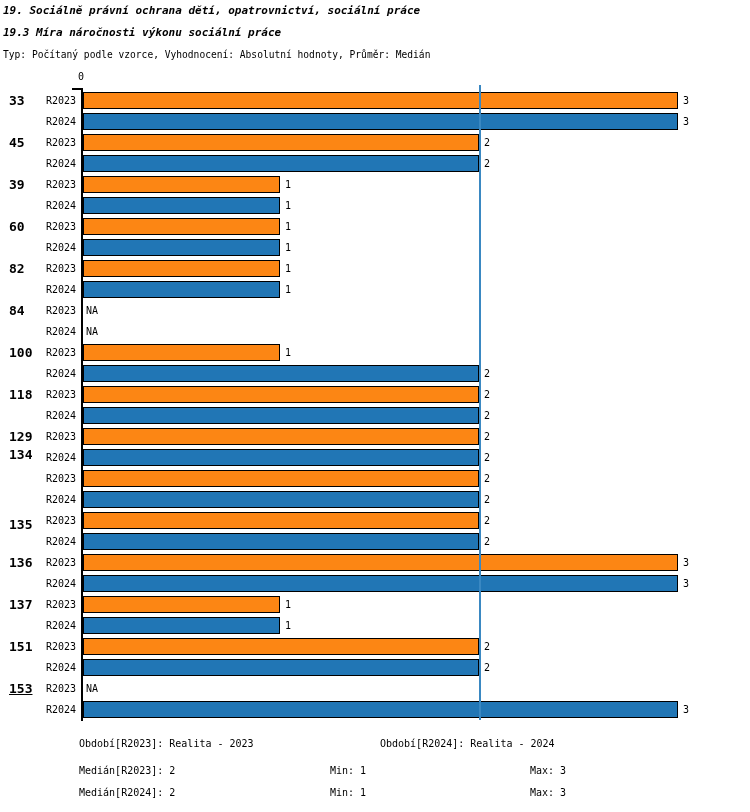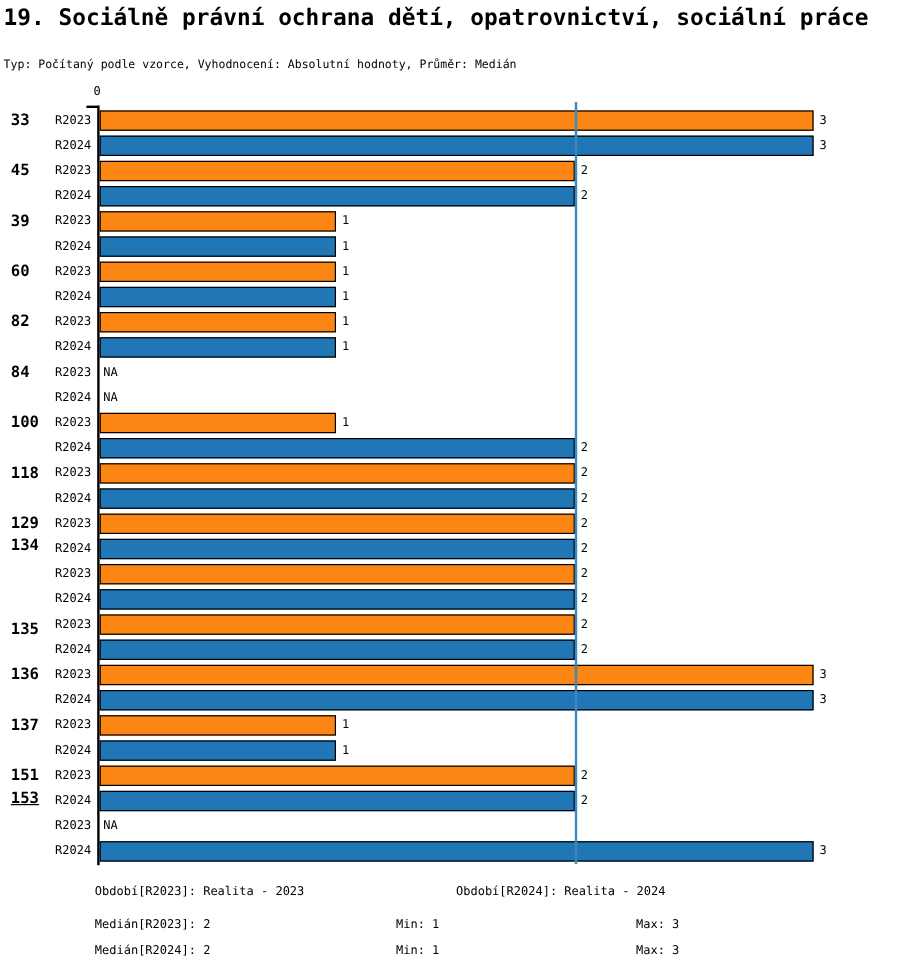--- a/index.html
+++ b/index.html
@@ -1,38 +1,39 @@
 <!DOCTYPE html>
 <html><head>
 <meta charset="utf-8">
 <style>
   html,body { margin:0; padding:0; background:#ffffff; }
   body { width:750px; height:812px; font-family:"DejaVu Sans Mono", monospace; color:#000; }
   .page { position:relative; width:750px; height:812px; overflow:hidden; background:#fff; }
-  .title, .subtitle { position:absolute; left:3px; font-size:19px; font-weight:bold; white-space:pre; letter-spacing:0; }
+  .title, .subtitle { position:absolute; left:3px; font-size:11px; font-weight:bold; white-space:pre; letter-spacing:0;font-style:italic; }
   .title { top:4px; }
   .subtitle { top:26px; }
   .meta { position:absolute; left:3px; top:49px; font-size:9.6px; white-space:pre; }
   .chart { position:absolute; left:0; top:0; width:750px; height:730px; }
   .zero-label { position:absolute; top:71px; left:81px; transform:translateX(-50%); font-size:10px; }
   .zero-tick { position:absolute; left:72px; top:88px; width:10px; height:2px; background:#000; }
   .y-axis { position:absolute; left:81px; top:88px; width:2px; height:633px; background:#000; }
   .median-line { position:absolute; top:85px; width:2px; height:635px; z-index:6; }
   .bar { position:absolute; left:83px; height:17px; box-sizing:border-box; border:1px solid #000; z-index:3; }
   .cat-label { position:absolute; left:9px; font-size:13px; font-weight:bold; line-height:17px; white-space:pre; }
   .row-label { position:absolute; left:40px; width:36px; text-align:right; font-size:10px; line-height:17px; white-space:pre; }
   .val-label { position:absolute; font-size:10px; line-height:17px; white-space:pre; z-index:7; }
   .footer-item { position:absolute; font-size:10px; white-space:pre; }
 </style>
 </head>
 <body>
 
 <div class="page">
 
   <div class="title">19. Sociálně právní ochrana dětí, opatrovnictví, sociální práce</div>
+  <div class="subtitle">19.3 Míra náročnosti výkonu sociální práce</div>
   <div class="meta">Typ: Počítaný podle vzorce, Vyhodnocení: Absolutní hodnoty, Průměr: Medián</div>
 
   <div class="chart" id="chart">
     <div class="zero-label">0</div>
     <div class="zero-tick"></div>
     <div class="y-axis"></div>
     <div class="median-line" id="median-line" style="left: 479px; background: rgb(58, 136, 194);"></div>
 
   <div class="cat-label" style="top: 92px;">33</div>
       <div class="row-label" style="top: 92px;">R2023</div>
@@ -123,21 +124,21 @@
       <div class="row-label" style="top: 617px;">R2024</div>
       <div class="bar" style="top: 617px; width: 197px; background: rgb(33, 118, 181);"></div>
       <div class="val-label" style="top: 617px; left: 285px;">1</div>
       <div class="cat-label" style="top: 638px;">151</div>
       <div class="row-label" style="top: 638px;">R2023</div>
       <div class="bar" style="top: 638px; width: 396px; background: rgb(252, 134, 20);"></div>
       <div class="val-label" style="top: 638px; left: 484px;">2</div>
       <div class="row-label" style="top: 659px;">R2024</div>
       <div class="bar" style="top: 659px; width: 396px; background: rgb(33, 118, 181);"></div>
       <div class="val-label" style="top: 659px; left: 484px;">2</div>
-      <div class="cat-label" style="top: 657px; text-decoration: underline;">153</div>
+      <div class="cat-label" style="top: 680px; text-decoration: underline;">153</div>
       <div class="row-label" style="top: 680px;">R2023</div>
       <div class="val-label" style="top: 680px; left: 86px;">NA</div>
       <div class="row-label" style="top: 701px;">R2024</div>
       <div class="bar" style="top: 701px; width: 595px; background: rgb(33, 118, 181);"></div>
       <div class="val-label" style="top: 701px; left: 683px;">3</div>
     </div>
 
   <div class="footer-item" style="left:79px; top:738px;">Období[R2023]: Realita - 2023</div>
   <div class="footer-item" style="left:380px; top:738px;">Období[R2024]: Realita - 2024</div>
 

